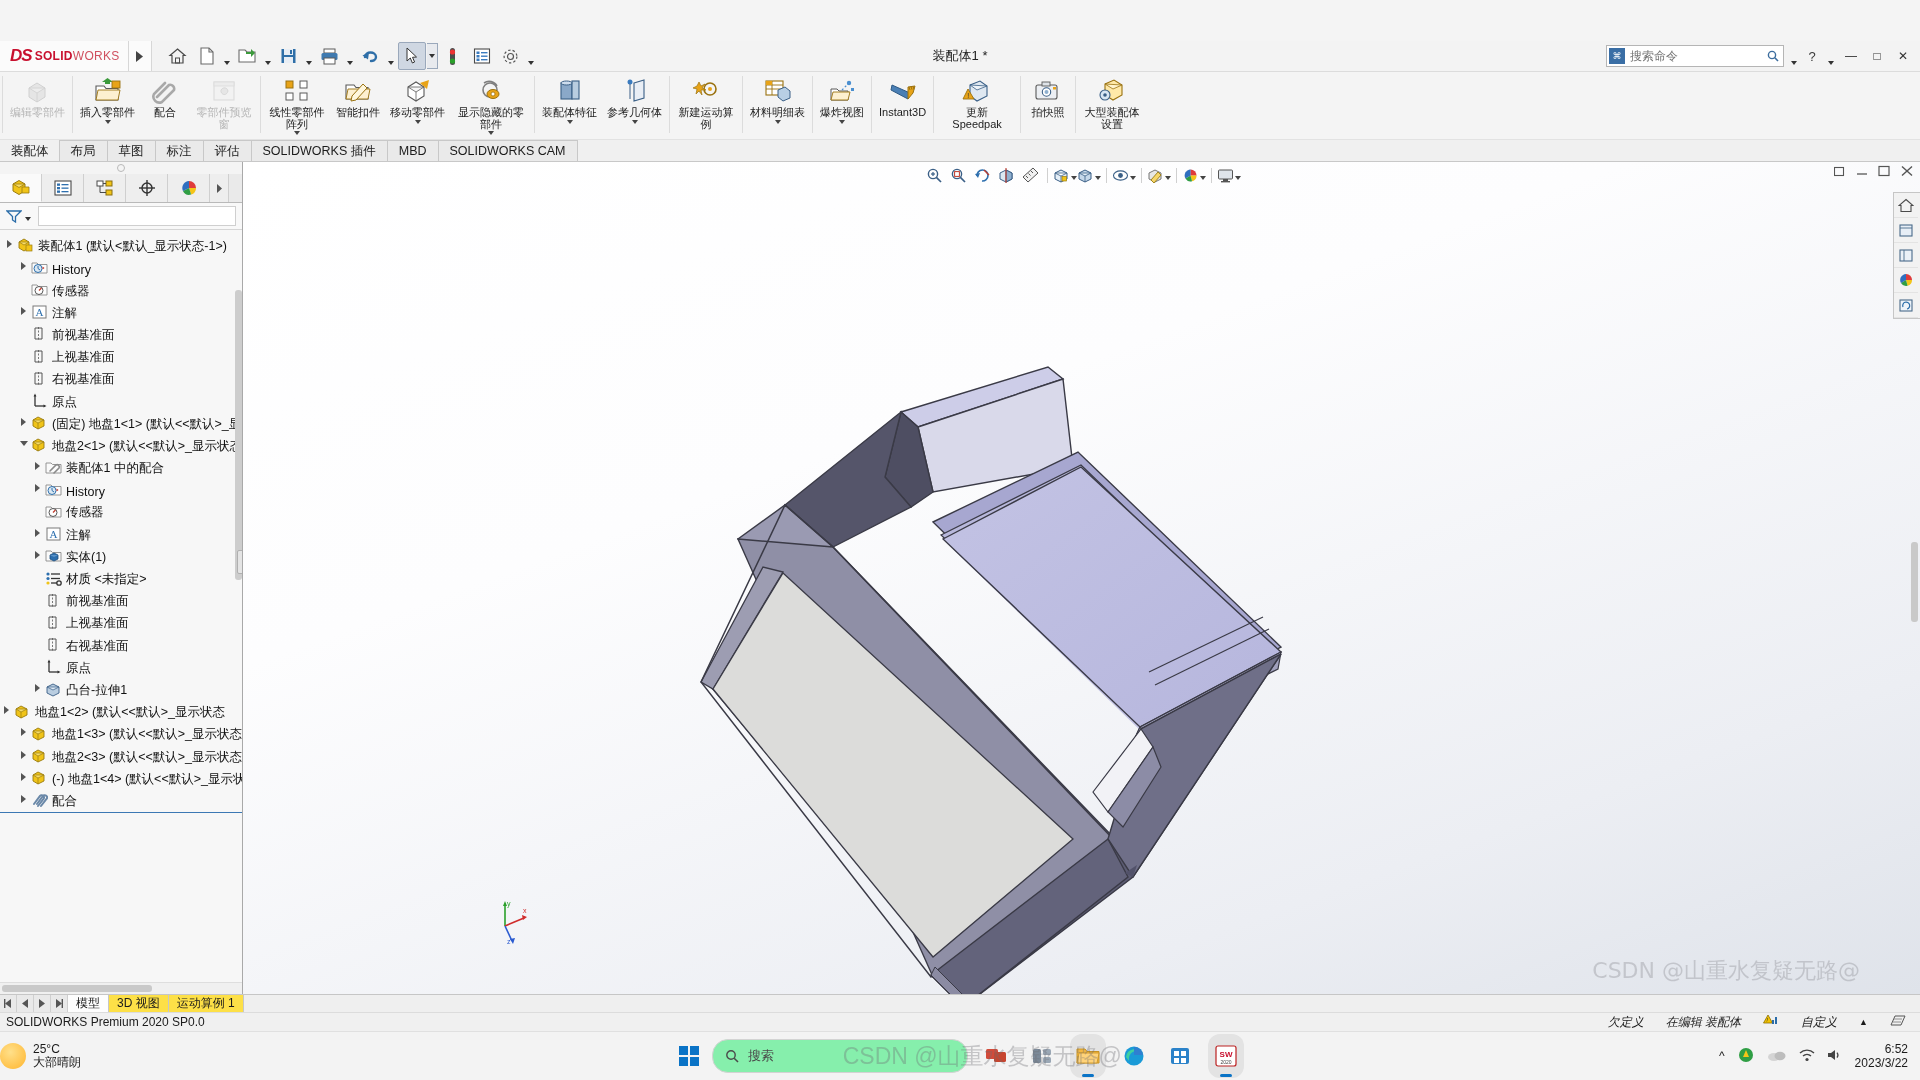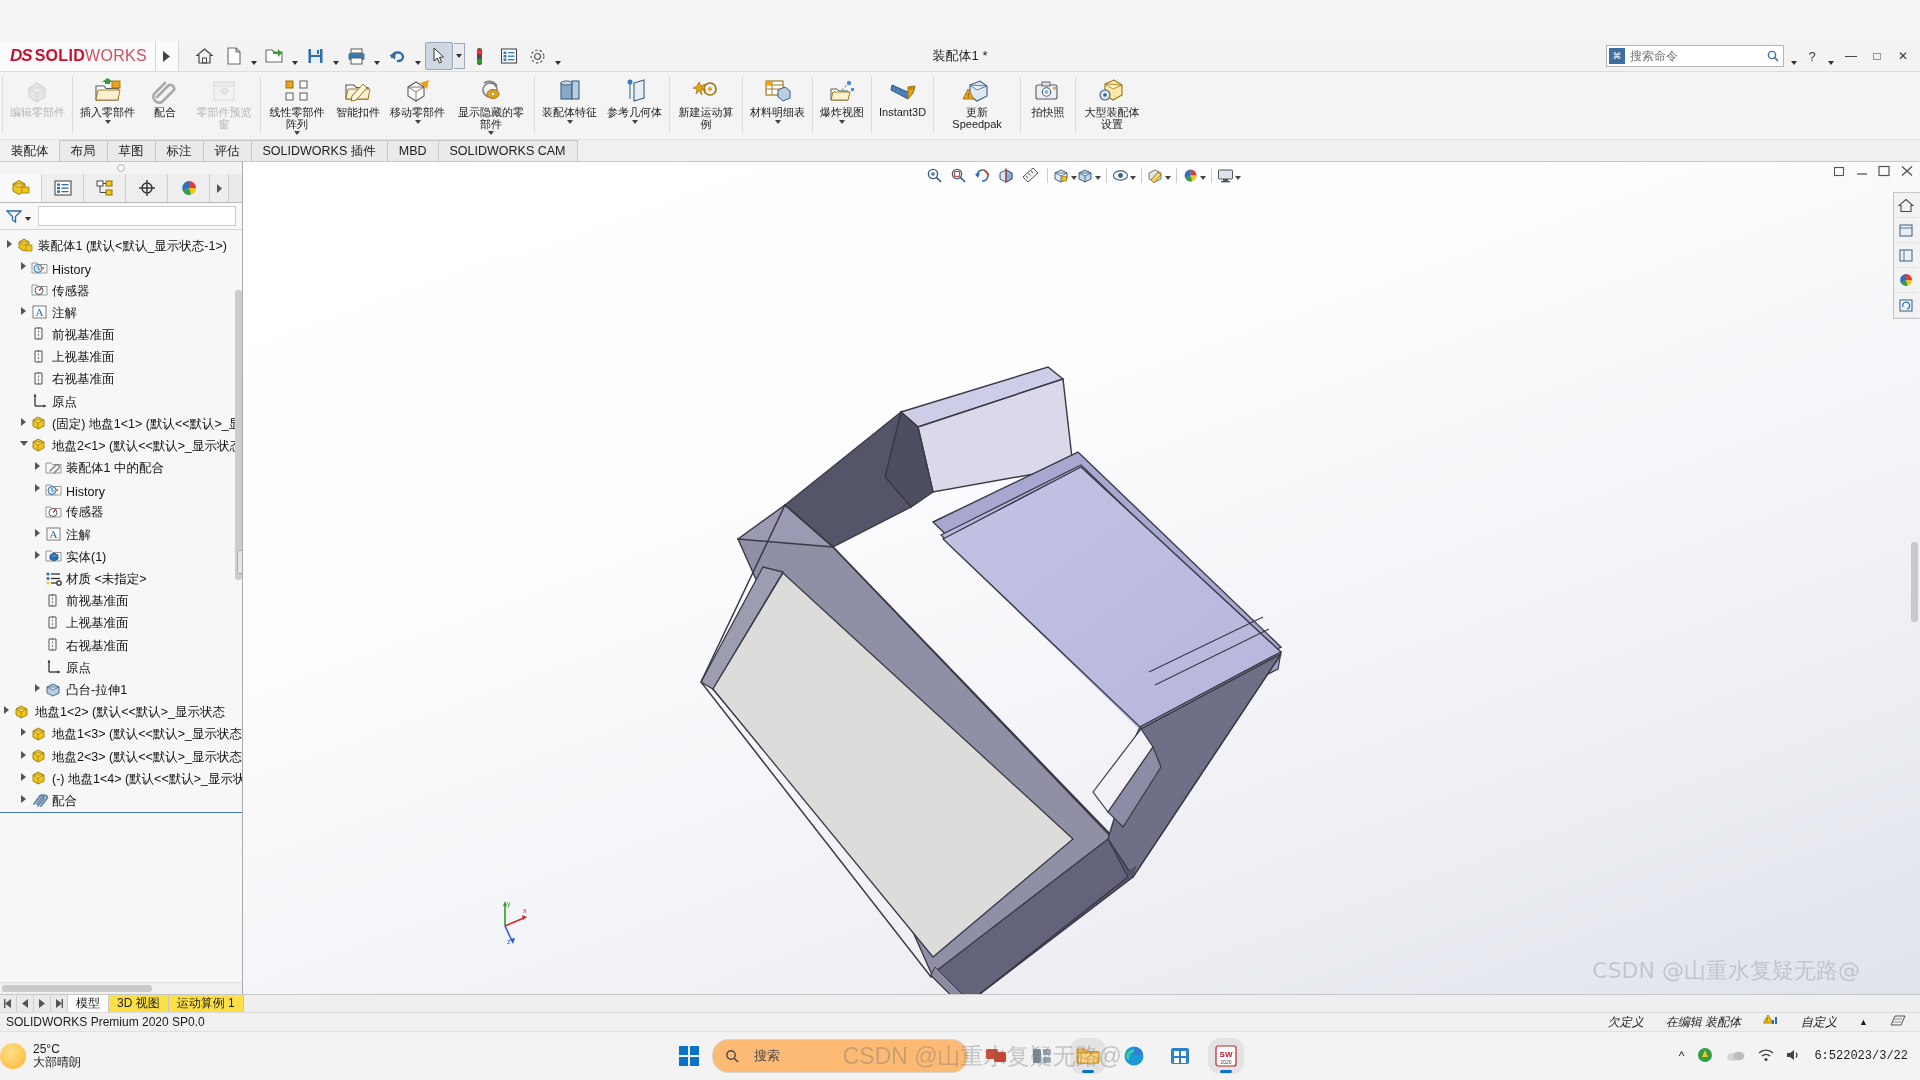--- a/index.html
+++ b/index.html
@@ -8,21 +8,21 @@
     font-family:"Liberation Sans","DejaVu Sans",sans-serif;
     font-size:13px;color:#1b1b1b;background:#f0f0f0;
     -webkit-font-smoothing:antialiased;
   }
   .app{position:relative;width:1920px;height:1080px;display:flex;flex-direction:column;background:#f4f4f4;}
 
   
   .titlebar{height:30px;display:flex;align-items:center;background:#f3f3f3;border-bottom:1px solid #dcdcdc;flex:none;position:relative;margin-top:41px;}
   .logo{display:flex;align-items:center;height:30px;padding:0 8px 0 10px;background:#fbfbfb;border-right:1px solid #d7d7d7;}
   .logo-ds{font-weight:bold;font-size:17px;color:#c8102e;font-style:italic;letter-spacing:-1px;}
-  .logo-sw{font-weight:bold;font-size:16px;color:#c8102e;letter-spacing:.3px;margin-left:3px;}
+  .logo-sw{font-weight:bold;font-size:12px;color:#c8102e;letter-spacing:.3px;margin-left:3px;}
   .logo-sw .light{color:#d0505f;font-weight:normal;}
   .tb-arrow{width:22px;height:30px;display:flex;align-items:center;justify-content:center;border-right:1px solid #d7d7d7;background:#fbfbfb;}
   .tb-arrow svg{display:block;}
   .qat{display:flex;align-items:center;height:30px;padding-left:12px;gap:1px;}
   .qbtn{width:26px;height:26px;display:flex;align-items:center;justify-content:center;border:1px solid transparent;border-radius:2px;}
   .qbtn.sel{background:#cfd7e2;border:1px solid #9aa8bb;}
   .caret{width:11px;height:26px;display:flex;align-items:flex-end;justify-content:center;padding-bottom:8px;}
   .caret.sel{background:#e8eaee;border:1px solid #9aa8bb;border-left:none;height:26px;box-sizing:border-box;align-items:center;padding-bottom:0;}
   .caret i{display:block;width:0;height:0;border-left:3.5px solid transparent;border-right:3.5px solid transparent;border-top:4px solid #333;}
   .doc-title{position:absolute;left:0;right:0;text-align:center;font-size:13px;color:#222;pointer-events:none;}
@@ -102,27 +102,27 @@
   .statusbar{height:18px;background:#f0f0f0;display:flex;align-items:center;font-size:12px;color:#1b1b1b;border-top:1px solid #dcdcdc;flex:none;padding:0 6px;}
   .sb-right{margin-left:auto;display:flex;align-items:center;gap:22px;padding-right:8px;font-style:italic;}
 
   
   .taskbar{height:48px;background:#f3f3f3;display:flex;align-items:center;flex:none;border-top:1px solid #e0e0e0;position:relative;}
   .weather{display:flex;align-items:center;gap:7px;width:250px;}
   .wicon{width:26px;height:26px;border-radius:50%;background:radial-gradient(circle at 40% 35%,#ffe08a,#ffb52e);display:flex;}
   .wtxt{display:flex;flex-direction:column;line-height:13px;font-size:12px;color:#1b1b1b;}
   .tb-center{position:absolute;left:50%;transform:translateX(-50%);display:flex;align-items:center;gap:10px;}
   .startbtn{width:26px;height:26px;display:flex;align-items:center;justify-content:center;}
-  .tsearch{display:flex;align-items:center;height:32px;width:230px;background:#fdba74;border:1px solid #d3d3d3;border-radius:16px;padding:0 12px;gap:15px;}
+  .tsearch{display:flex;align-items:center;height:32px;width:230px;background:#86efac;border:1px solid #d3d3d3;border-radius:16px;padding:0 12px;gap:9px;}
   .tsearch span{font-size:13px;color:#4a4a4a;}
-  .tapp{width:36px;height:36px;display:flex;align-items:center;justify-content:center;border-radius:12px;position:relative;}
+  .tapp{width:36px;height:44px;display:flex;align-items:center;justify-content:center;border-radius:12px;position:relative;}
   .tapp.active{background:#e3e3e3;}
   .tapp .dot{position:absolute;bottom:1px;left:50%;transform:translateX(-50%);width:12px;height:3px;background:#0a73c6;border-radius:2px;}
   .tray{margin-left:auto;display:flex;align-items:center;gap:12px;padding-right:12px;font-size:12px;color:#1b1b1b;}
-  .clock{display:flex;flex-direction:row;align-items:flex-end;line-height:14px;font-size:12px;font-family:Liberation Mono, monospace;}
+  .clock{display:flex;flex-direction:column;align-items:flex-end;line-height:14px;font-size:12px;}
   .tb-wm{position:absolute;left:50%;transform:translateX(-42%);font-size:23px;color:rgba(110,110,115,.35);white-space:nowrap;pointer-events:none;}
 </style>
 </head>
 <body>
 
 <div class="app">
 
   <div class="titlebar">
     <div class="logo">
       <span class="logo-ds">DS</span>

